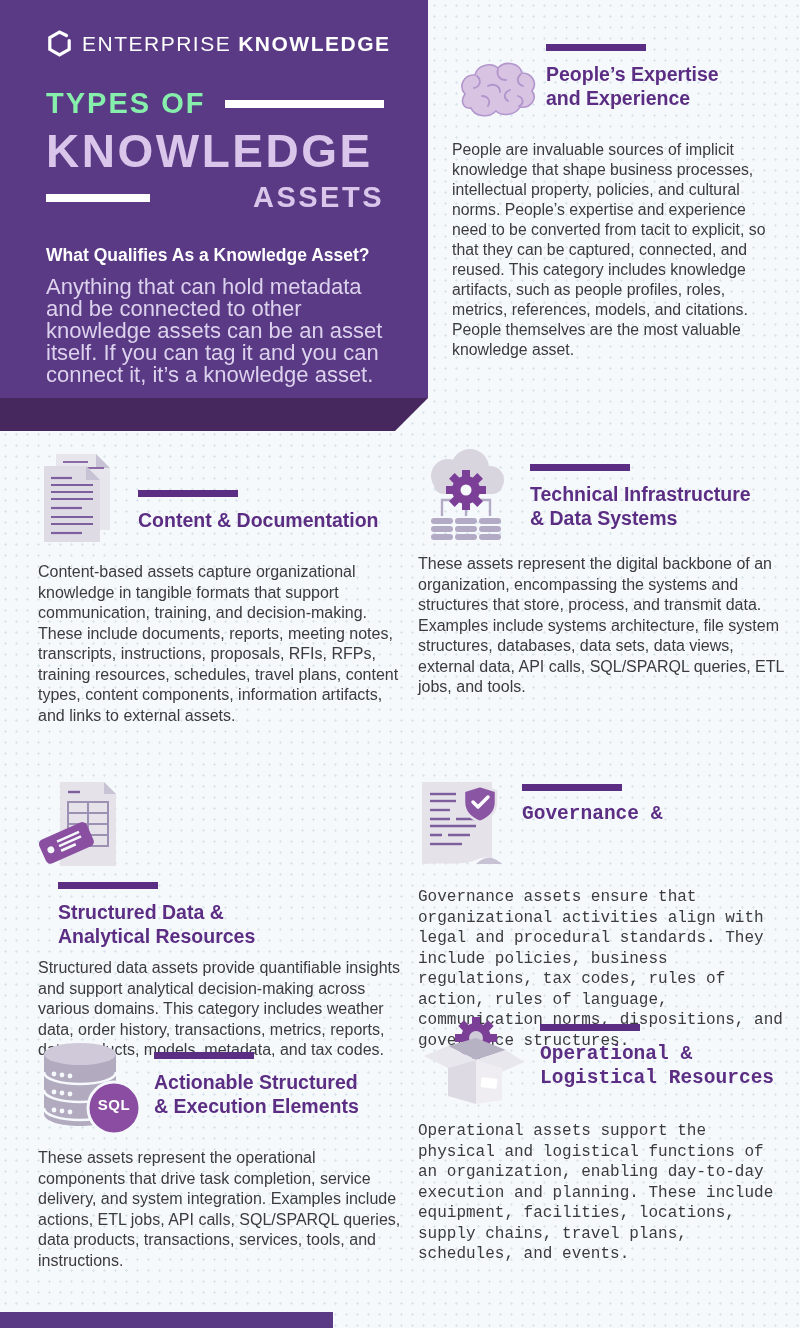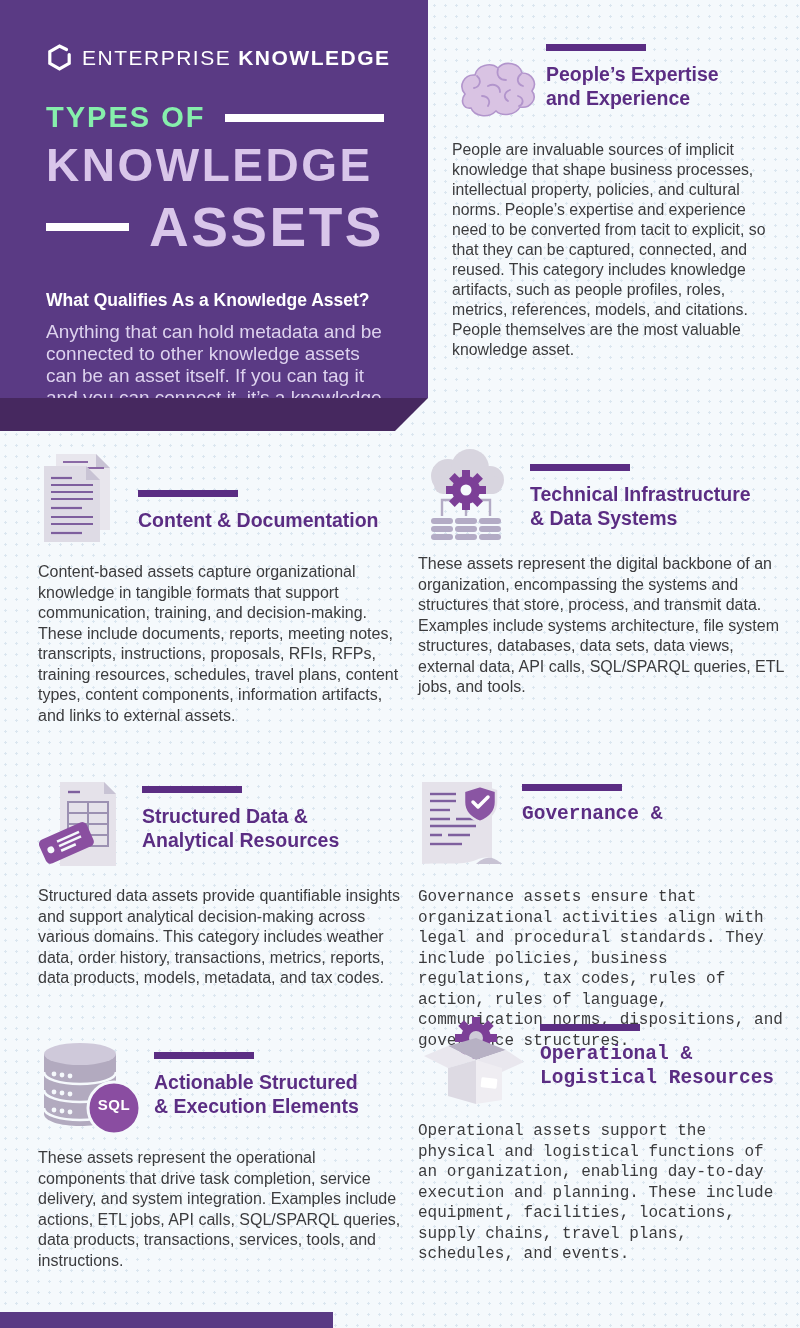--- a/index.html
+++ b/index.html
@@ -10,39 +10,39 @@
     background-image:radial-gradient(#dbe6ef 1px, transparent 1.3px);
     background-size:11px 11px;
     position:relative;
     overflow:hidden;
     color:#3b3b3d;
   }
 
   
   .header {
     position:absolute; left:0; top:0; width:428px; height:398px;
-    background:#5a3a84; padding:44px 44px 0 46px;
+    background:#5a3a84; padding:30px 44px 0 46px;
   }
   .logo-row { display:flex; align-items:center; gap:9px; }
   .brand { color:#fff; font-size:21px; letter-spacing:1.5px; white-space:nowrap; }
   .brand-w1 { font-weight:400; margin-right:7px; }
   .brand-w2 { font-weight:700; }
 
   .title-block { margin-top:30px; }
   .title-row1 { display:flex; align-items:center; gap:20px; }
   .types-of { color:#86efac; font-weight:700; font-size:29px; letter-spacing:2px; }
   .wbar { height:8px; background:#ffffff; }
   .wbar-1 { flex:1; }
   .knowledge { color:#d9c6ea; font-weight:700; font-size:46px; letter-spacing:2.5px; margin-top:4px; }
   .title-row3 { display:flex; align-items:center; gap:20px; margin-top:3px; }
   .wbar-2 { width:104px; }
-  .assets { color:#d9c6ea; font-weight:700; font-size:55px; letter-spacing:2.5px; flex:1; text-align:right; }
+  .assets { color:#d9c6ea; font-weight:700; font-size:29px; letter-spacing:2.5px; flex:1; text-align:right; }
 
   .q-heading { color:#ffffff; font-weight:700; font-size:17.5px; margin-top:31px; }
-  .q-body { color:#ddd2ee; font-size:19px; line-height:22px; margin-top:10px; }
+  .q-body { color:#ddd2ee; font-size:22px; line-height:22px; margin-top:10px; }
 
   .header-accent {
     position:absolute; left:0; top:398px; width:428px; height:33px;
     background:#46285f;
     clip-path:polygon(0 0, 100% 0, calc(100% - 33px) 100%, 0 100%);
   }
 
   .footer-accent {
     position:absolute; left:0; top:1312px; width:333px; height:16px;
     background:#5a3a84;
@@ -74,21 +74,21 @@
   .pos-content .cell-head    { min-height:92px;align-items:center; }
   .pos-content .cell-body    { margin-top:14px; }
 
   .pos-technical .icon-box   { width:96px; }
   .pos-technical .head-text  { margin-left:16px; margin-top:16px; }
   .pos-technical .cell-head  { min-height:96px; }
   .pos-technical .cell-body  { margin-top:10px; }
 
   .pos-structured .icon-box  { width:84px; }
   .pos-structured .head-text { margin-left:20px; margin-top:6px; }
-  .pos-structured .cell-head { min-height:90px; }
+  .pos-structured .cell-head { min-height:90px;flex-direction:column; }
   .pos-structured .cell-body { margin-top:10px; }
 
   .pos-governance .icon-box  { width:86px; }
   .pos-governance .head-text { margin-left:18px; margin-top:4px; }
   .pos-governance .cell-head { min-height:92px; }
   .pos-governance .cell-body { margin-top:10px; }
 
   .pos-actionable .icon-box  { width:102px; }
   .pos-actionable .head-text { margin-left:14px; margin-top:12px; }
   .pos-actionable .cell-head { min-height:96px; }

